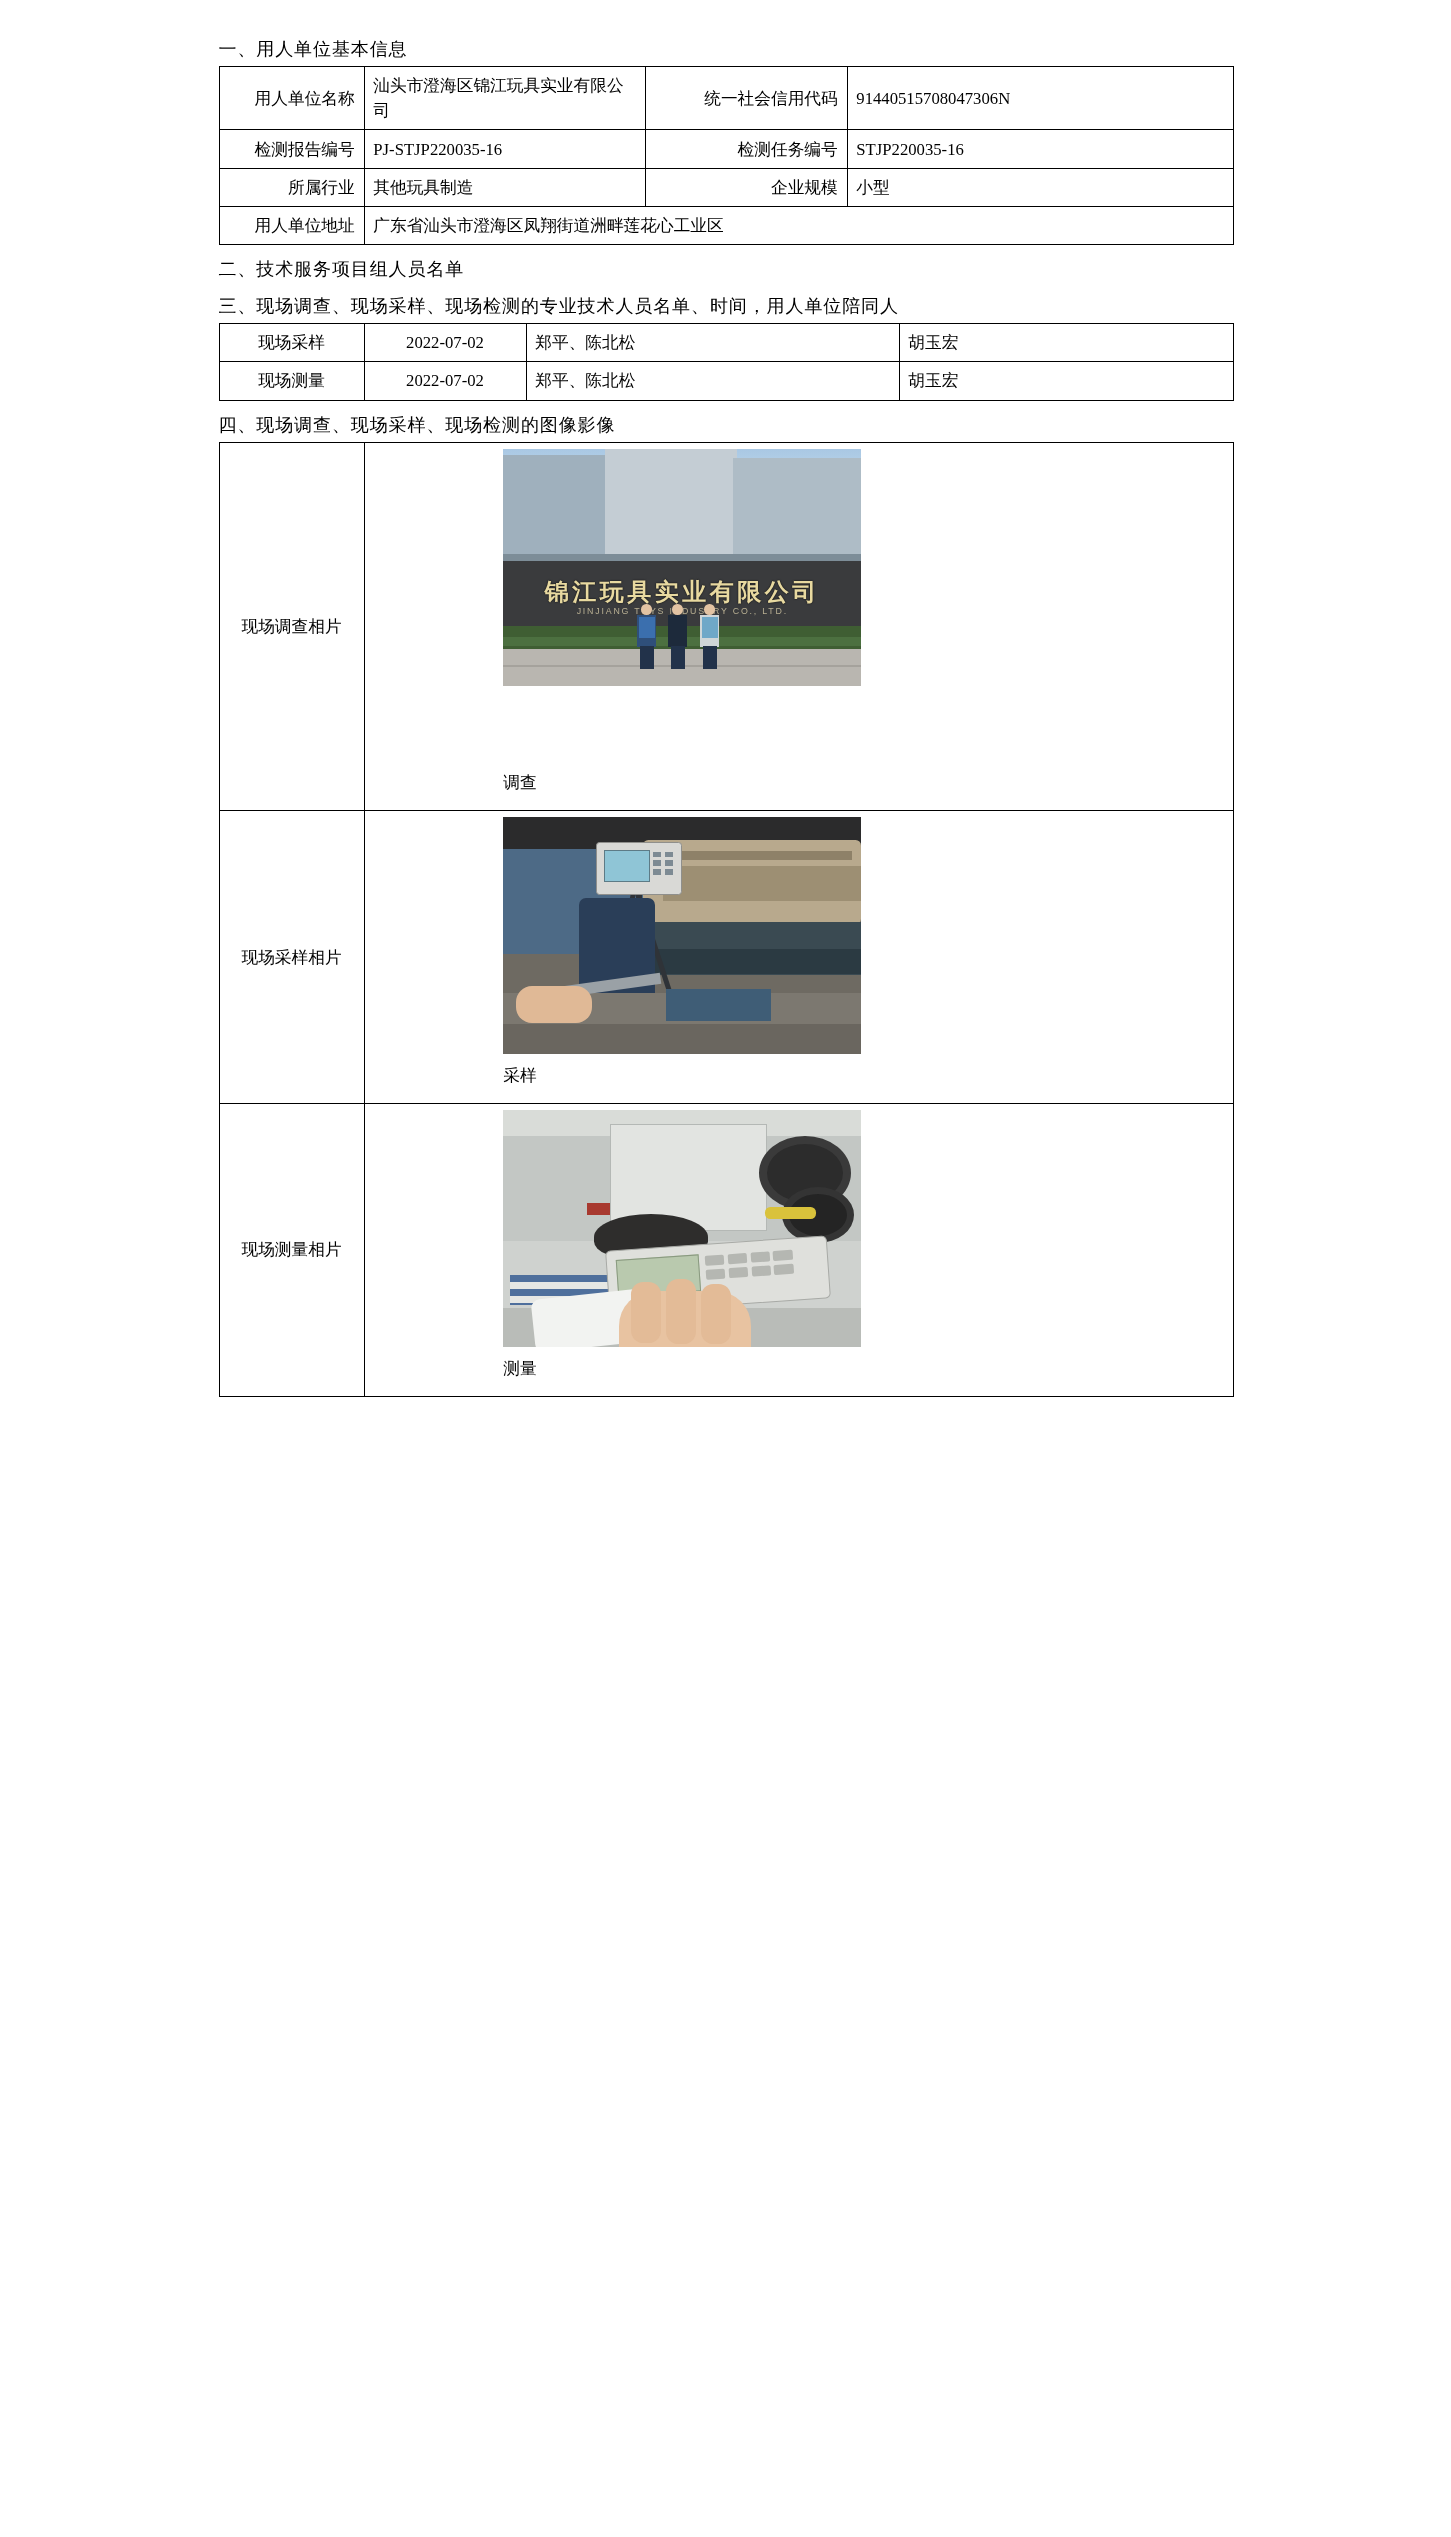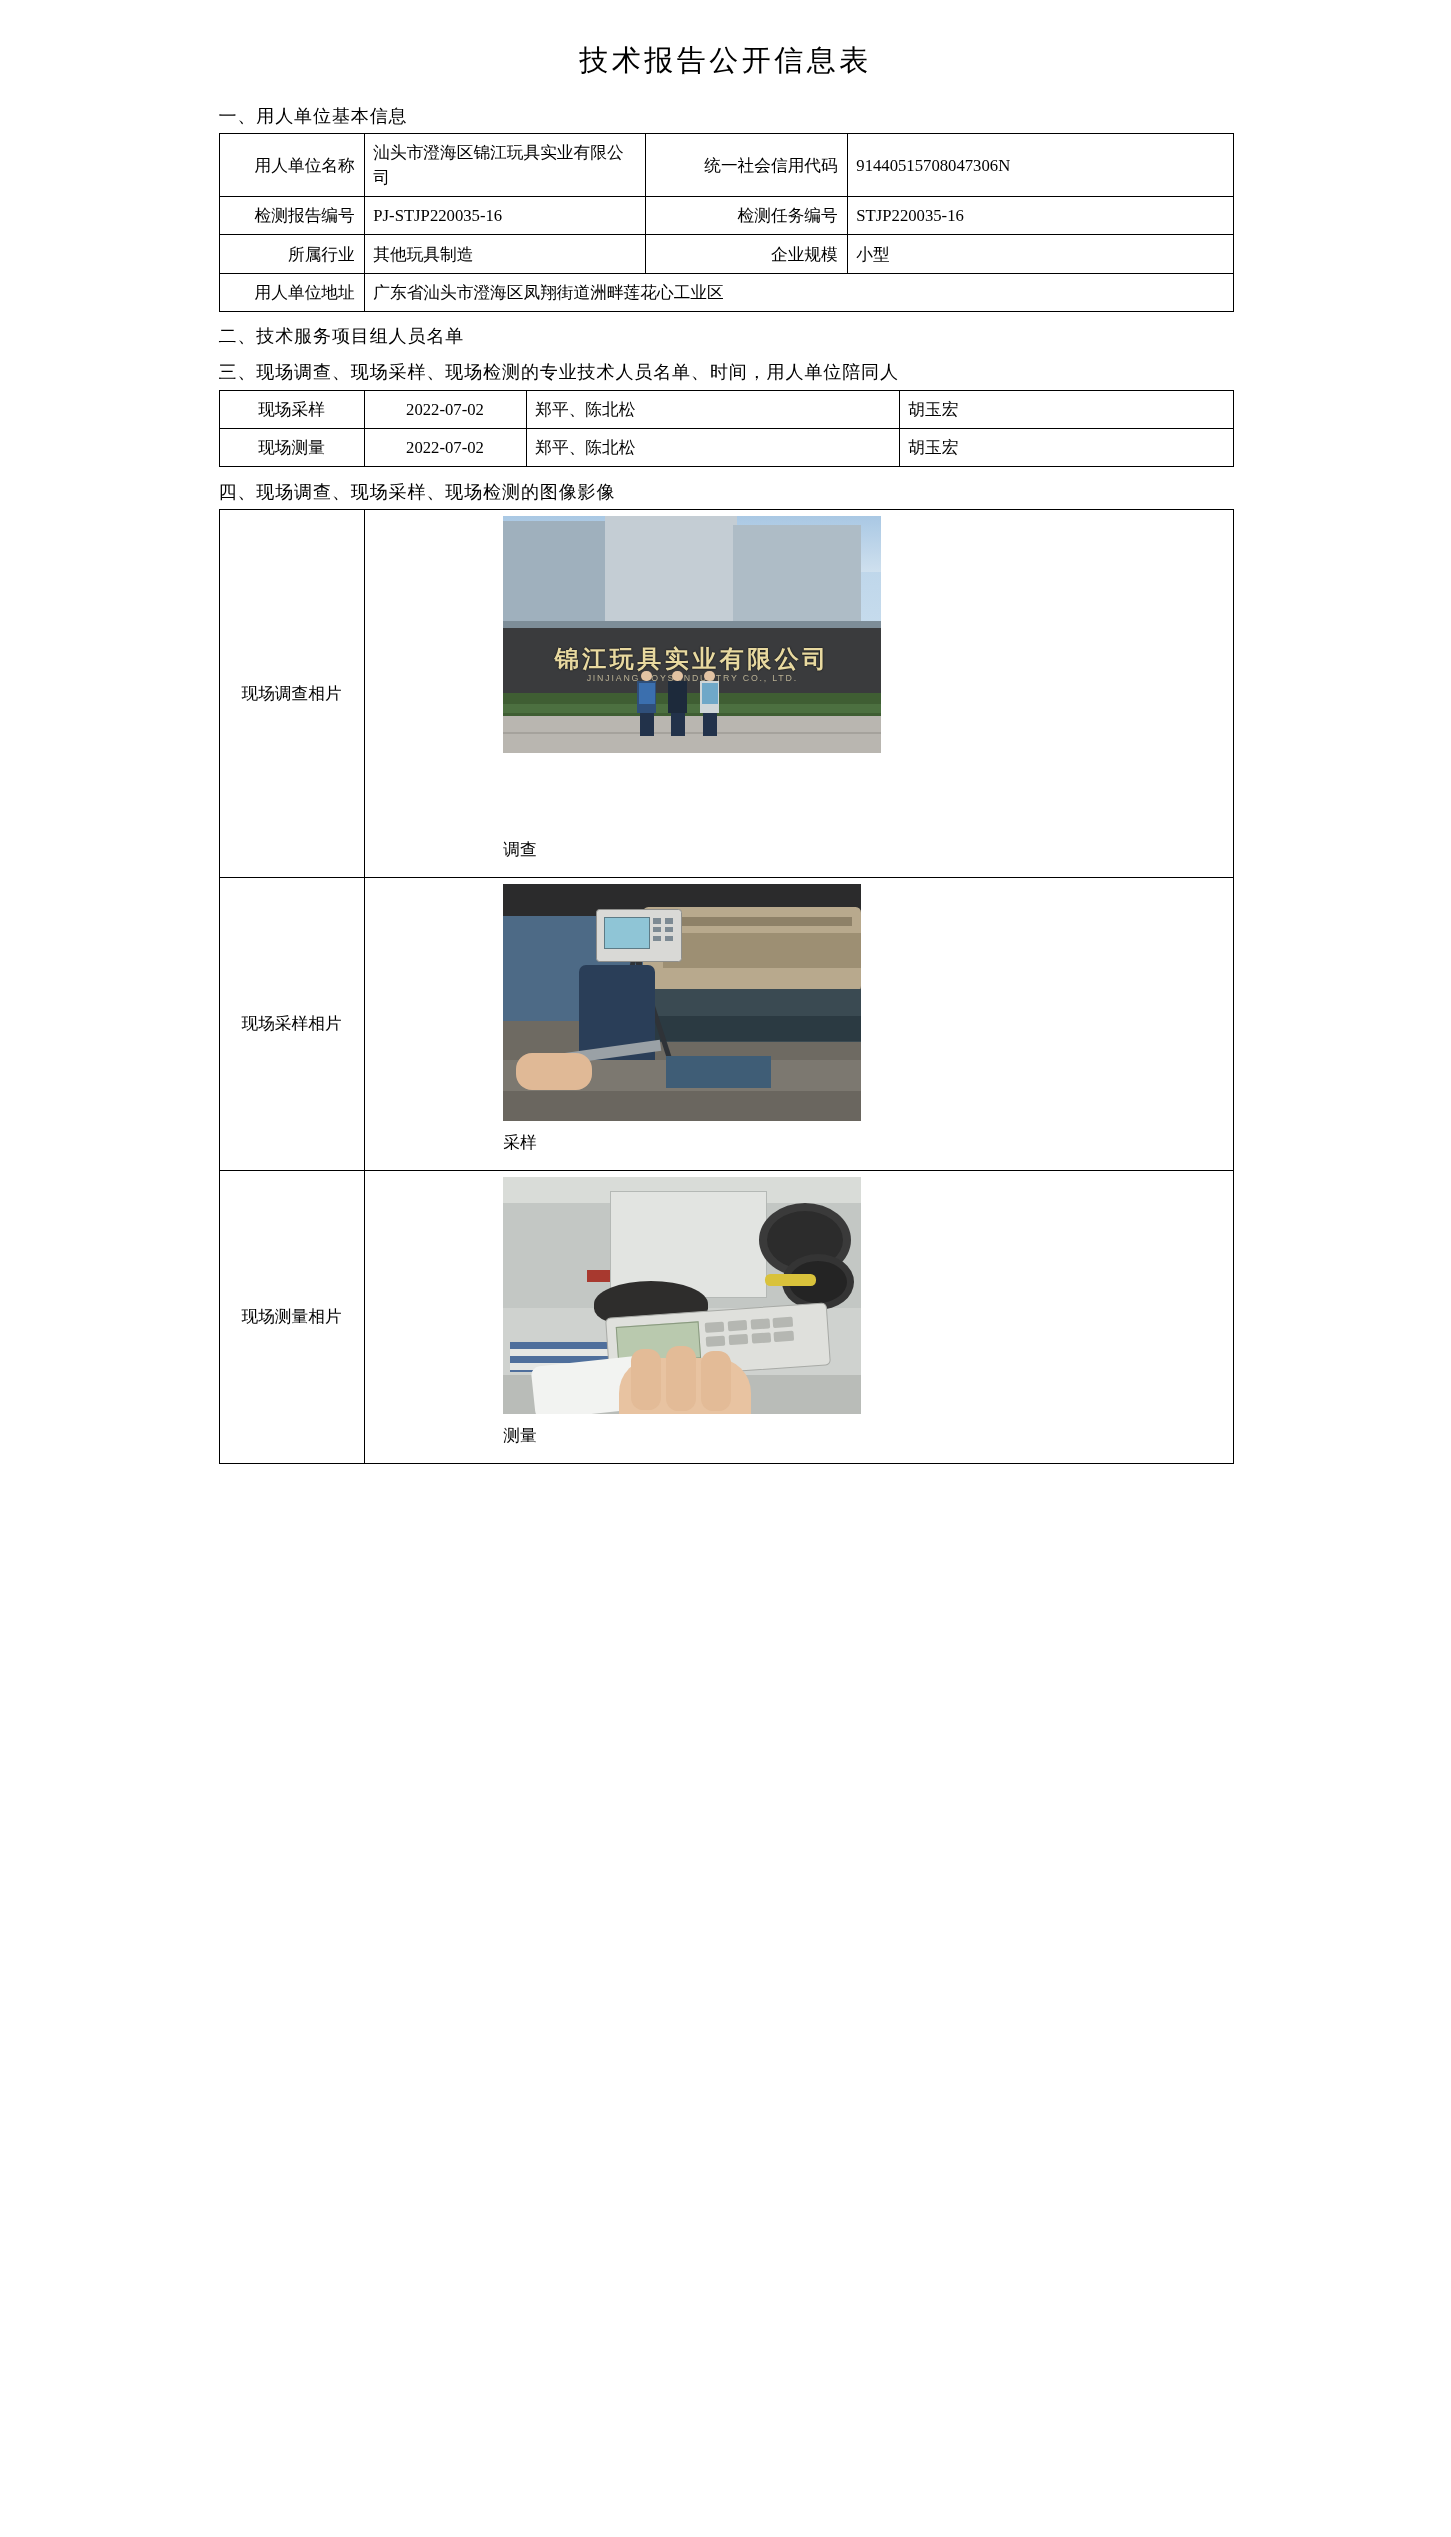--- a/index.html
+++ b/index.html
@@ -102,21 +102,20 @@
     padding: 8.8px 0 8.8px 130px;
   }
   .cap-row1 { padding-top: 84px; }
   
   .ph1 {
     width: 358px;
     height: 237px;
     position: relative;
     overflow: hidden;
     background: linear-gradient(#b8d2e8, #d6e6f2);
-    padding-left: 20px;
   }
   .ph1 .sky { position: absolute; left:0; top:0; width:100%; height:56px; background: linear-gradient(#a9c8e4,#cfe0ee); }
   .ph1 .bldgL { position:absolute; left:0; top:5.3px; width:105px; height:105px; background:#9fb0bd; }
   .ph1 .bldgM { position:absolute; left:102px; top:0px; width:132px; height:112px; background:#c4cdd4; }
   .ph1 .bldgR { position:absolute; left:230px; top:8.8px; width:128px; height:104px; background:#aebcc6; }
   .ph1 .roofline { position:absolute; left:0; top:105px; width:100%; height:10.5px; background:#7d8d98; }
   .ph1 .wall {
     position:absolute; left:0; top:112px; width:100%; height:65px;
     background:#3a3b3d;
   }
@@ -203,21 +202,20 @@
   .ph3 .f3 { left:198px; top:174px; width:30px; height:60px; }
   .ph3 .cloth { position:absolute; left:30px; top:184px; width:114px; height:53px; background:#f2f3f1; border-radius:8.8px; transform: rotate(-6deg); }
   .ph3 .stripes { position:absolute; left:7px; top:165px; width:105px; height:30px; background: repeating-linear-gradient(#4f6f9c 0 7px, #e6e7e4 7px 14px); }
   .ph3 .floor3 { position:absolute; left:0; top:198px; width:100%; height:39px; background:#b9bcb8; }
 </style>
 </head>
 <body>
 
 <div class="page">
 
-  <div class="doc-title">技术报告公开信息表</div>
 
   <div class="content">
 
     <div class="section-head">一、用人单位基本信息</div>
     <table class="grid t1">
       <colgroup>
           <col class="c1">
           <col class="c2">
           <col class="c3">
           <col class="c4">

